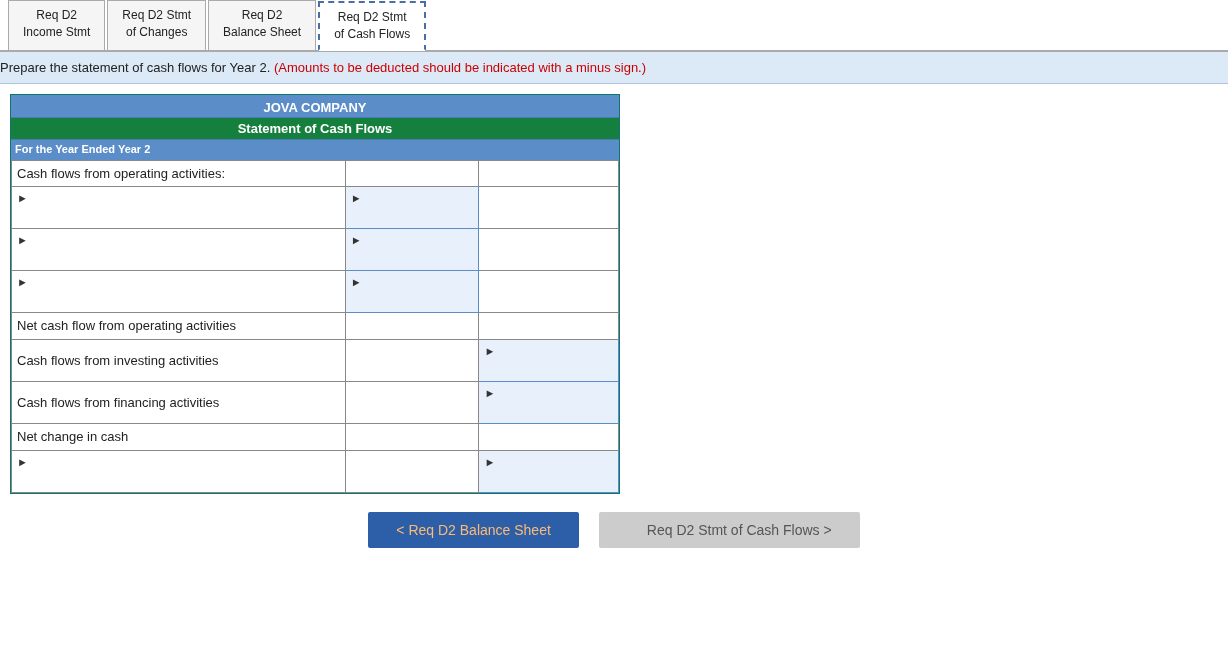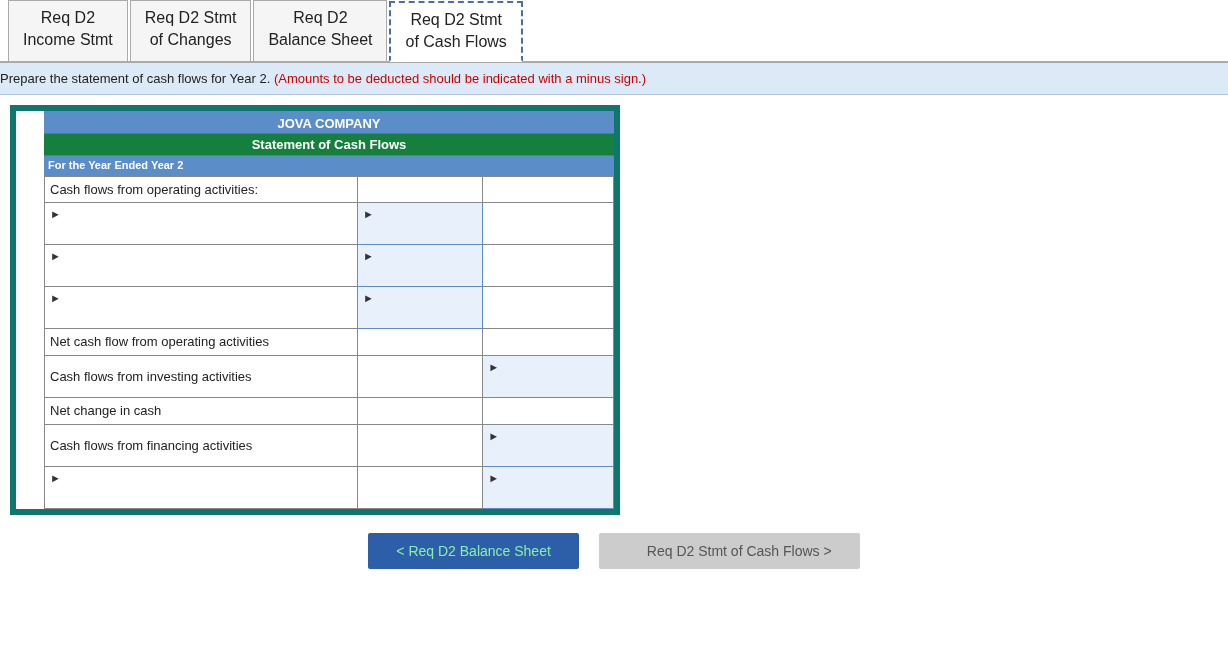--- a/index.html
+++ b/index.html
@@ -12,21 +12,21 @@
       padding: 0 8px;
       background: #fff;
     }
     .tab {
       padding: 6px 14px;
       border: 1px solid #aaa;
       border-bottom: none;
       margin-right: 2px;
       cursor: pointer;
       background: #f5f5f5;
-      font-size: 16px;
+      font-size: 12px;
       text-align: center;
       line-height: 1.4;
       min-width: 90px;
     }
     .tab.active {
       background: #fff;
       border: 2px dashed #4a6fa5;
       border-bottom: 2px solid #fff;
       position: relative;
       top: 1px;
@@ -46,23 +46,22 @@
     }
 
     
     .main-content {
       padding: 0 10px 20px 10px;
     }
 
     
     .stmt-container {
       width: 610px;
-      border: 6px solid #0f766e;
+      border: 1px solid #0f766e;
       margin-bottom: 18px;
-      padding-left: 28px;
     }
 
     table.stmt-table {
       width: 100%;
       border-collapse: collapse;
     }
     table.stmt-table td {
       border: 1px solid #888;
       padding: 3px 5px;
       font-size: 13px;
@@ -105,21 +104,21 @@
     }
     .btn-nav {
       padding: 10px 28px;
       font-size: 14px;
       cursor: pointer;
       border: none;
       border-radius: 2px;
     }
     .btn-prev {
       background: #2d5fa8;
-      color: #86efac;
+      color: #fdba74;
     }
     .btn-next {
       background: #ccc;
       color: #555;
       cursor: default;
       padding-left: 48px;
     }
   </style>
 </head>
 <body>
@@ -227,39 +226,39 @@
           <input class="input-field" type="text" value="" style="">
         </td>
         <td class="num-cell2" style="background:#e8f0fb; border:1px solid #5b8dc9;">
           <span class="arrow-indicator">►</span>
           <input class="input-field" type="text" value="" style="">
         </td>
       </tr>
 
       <tr>
         <td class="label-cell">
+          <span>Cash flows from financing activities</span>
+        </td>
+        <td class="num-cell">
+          <input class="input-field" type="text" value="" style="">
+        </td>
+        <td class="num-cell2" style="background:#e8f0fb; border:1px solid #5b8dc9;">
+          <span class="arrow-indicator">►</span>
+          <input class="input-field" type="text" value="" style="">
+        </td>
+      </tr>
+
+      <tr>
+        <td class="label-cell">
           <span>Net change in cash</span>
         </td>
         <td class="num-cell">
           <input class="input-field" type="text" value="" style="">
         </td>
         <td class="num-cell2"></td>
-      </tr>
-
-      <tr>
-        <td class="label-cell">
-          <span>Cash flows from financing activities</span>
-        </td>
-        <td class="num-cell">
-          <input class="input-field" type="text" value="" style="">
-        </td>
-        <td class="num-cell2" style="background:#e8f0fb; border:1px solid #5b8dc9;">
-          <span class="arrow-indicator">►</span>
-          <input class="input-field" type="text" value="" style="">
-        </td>
       </tr>
 
       <tr>
         <td class="label-cell">
           <span class="arrow-indicator">►</span>
           <input class="input-field" type="text" value="" style="">
         </td>
         <td class="num-cell">
           <input class="input-field" type="text" value="" style="">
         </td>

